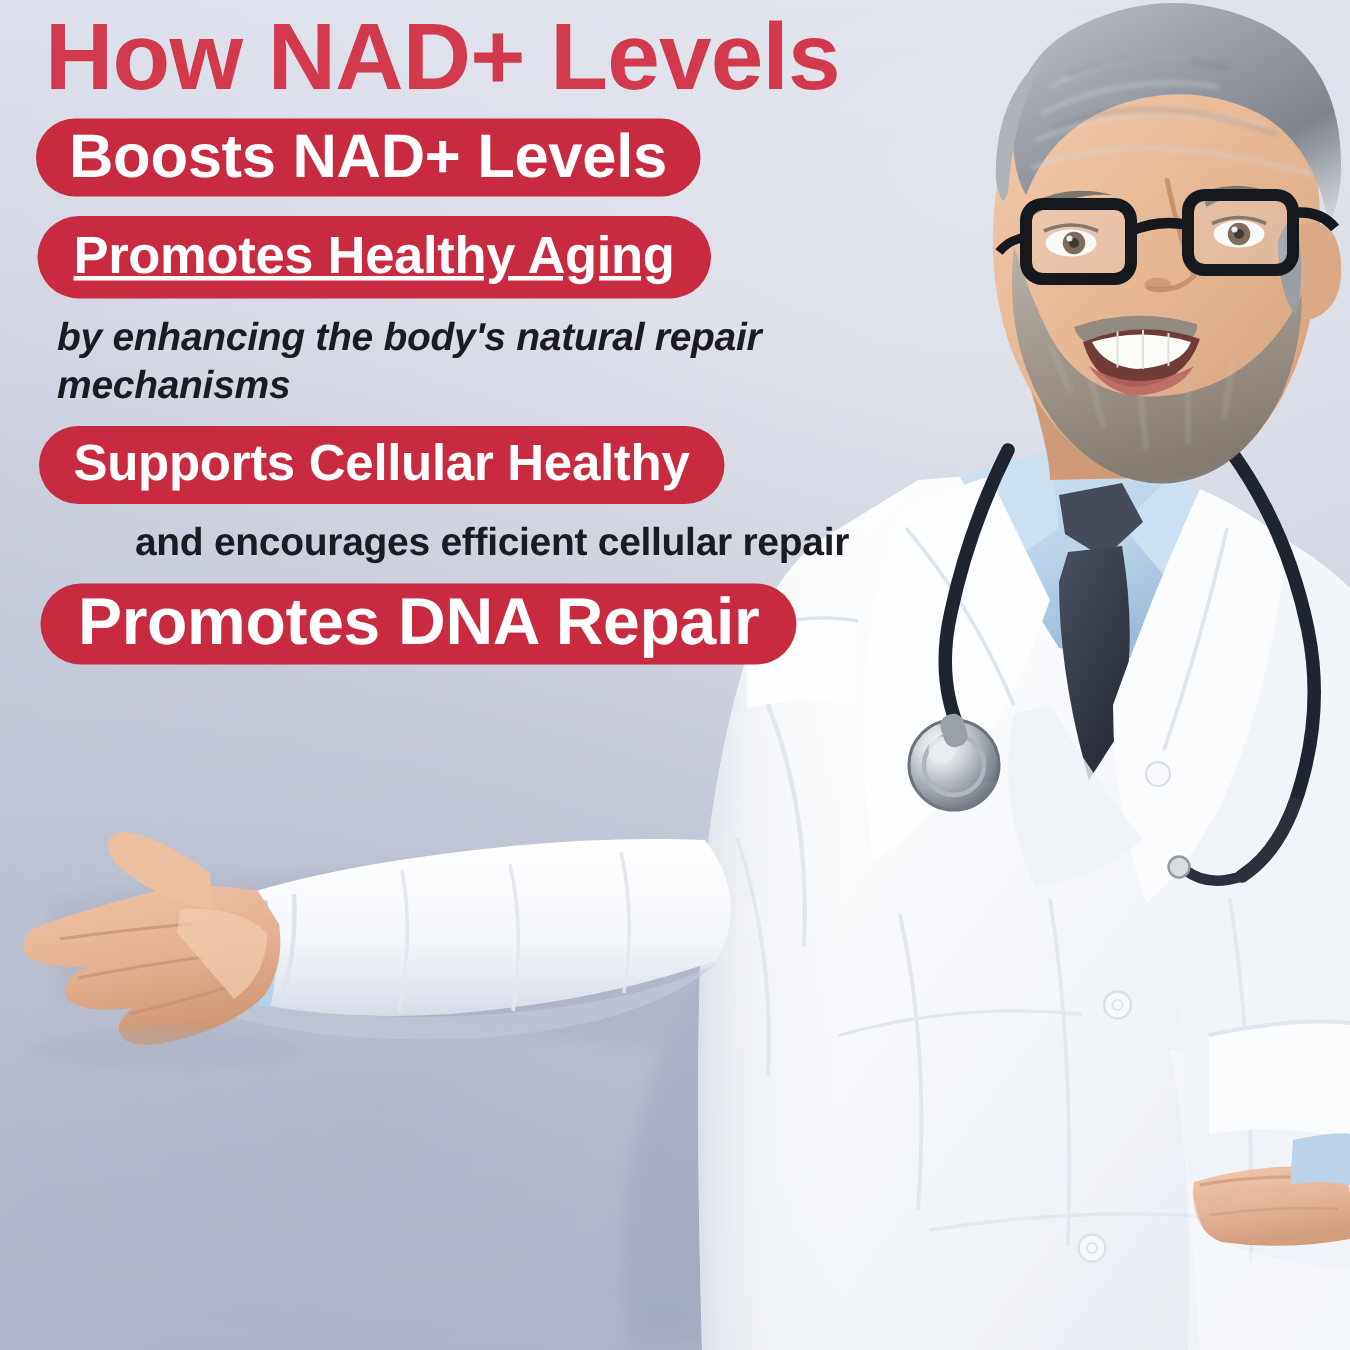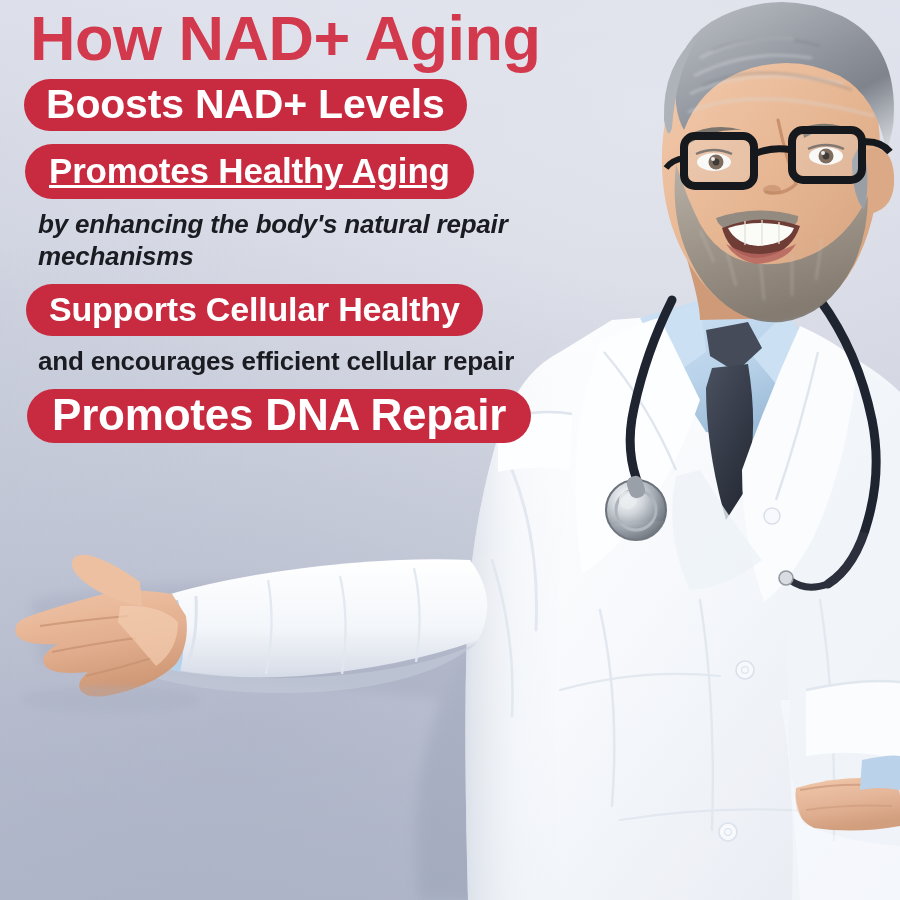--- a/index.html
+++ b/index.html
@@ -92,21 +92,21 @@
   .sub {
     margin: 7px 0 0 12px;
     font-size: 26px;
     line-height: 32px;
     font-weight: 700;
     color: #1b1b22;
     max-width: 580px;
     letter-spacing: -0.2px;
   }
   .sub-2 { margin-top: 9px; margin-left: 14px; font-style: italic; }
-  .sub-3 { margin-top: 9px; margin-left: 14px; }
+  .sub-3 { margin-top: 9px; margin-left: 14px; text-align: center; }
 </style>
 </head>
 <body>
 
 <div class="poster">
 
   <div class="bg-base"></div>
   <div class="bg-vignette"></div>
   <div class="bg-floorline"></div>
 
@@ -437,21 +437,21 @@
       </g>
 
       <path d="M780 700 Q796 780 792 900 L900 900 L900 846 Q844 842 804 824 Q786 784 790 700 Z" fill="#fbfcfe" opacity="0.45"></path>
 
       <path d="M470 560 Q560 520 700 520 Q820 520 900 540 L900 900 L470 900 Z" fill="#ffffff" opacity="0.06"></path>
     </svg>
   </div>
 
   <div class="content">
 
-    <h1 class="headline">How NAD+ Aging</h1>
+    <h1 class="headline">How NAD+ Levels</h1>
 
     <div class="benefit">
       <span class="pill pill-1">Boosts NAD+ Levels</span>
     </div>
 
     <div class="benefit">
       <span class="pill pill-2">Promotes Healthy Aging</span>
       <p class="sub sub-2">by enhancing the body's natural repair mechanisms</p>
     </div>
 

